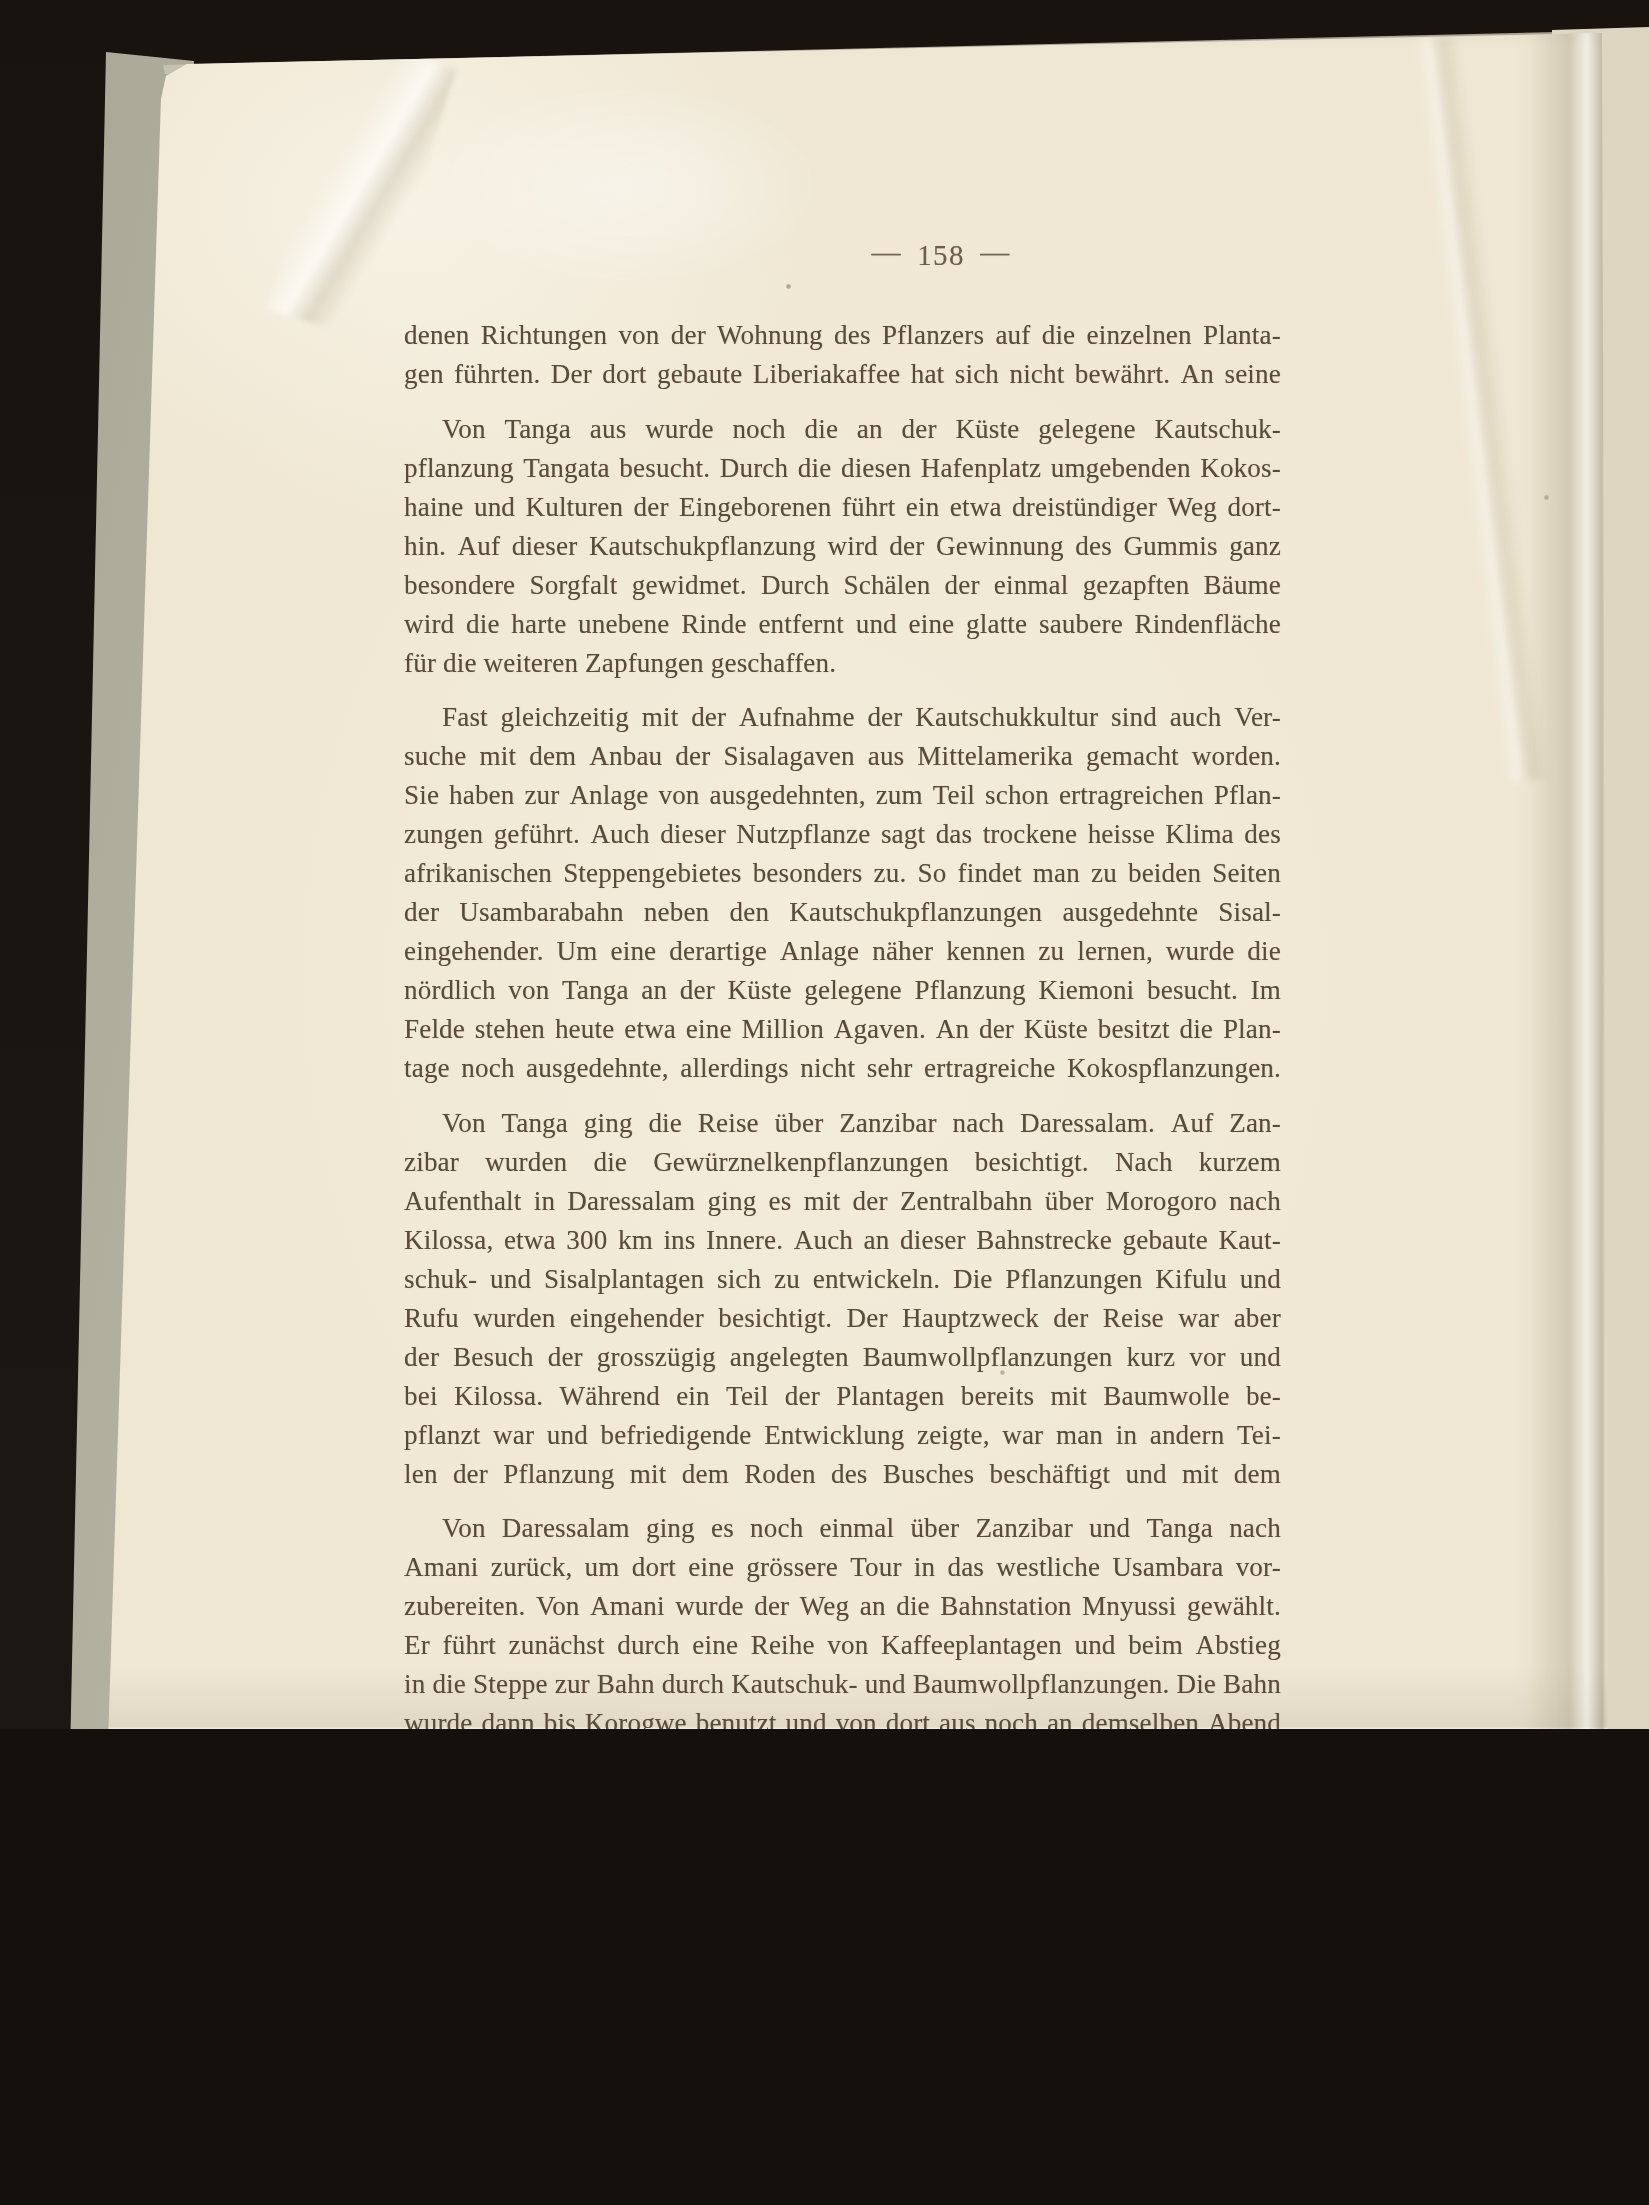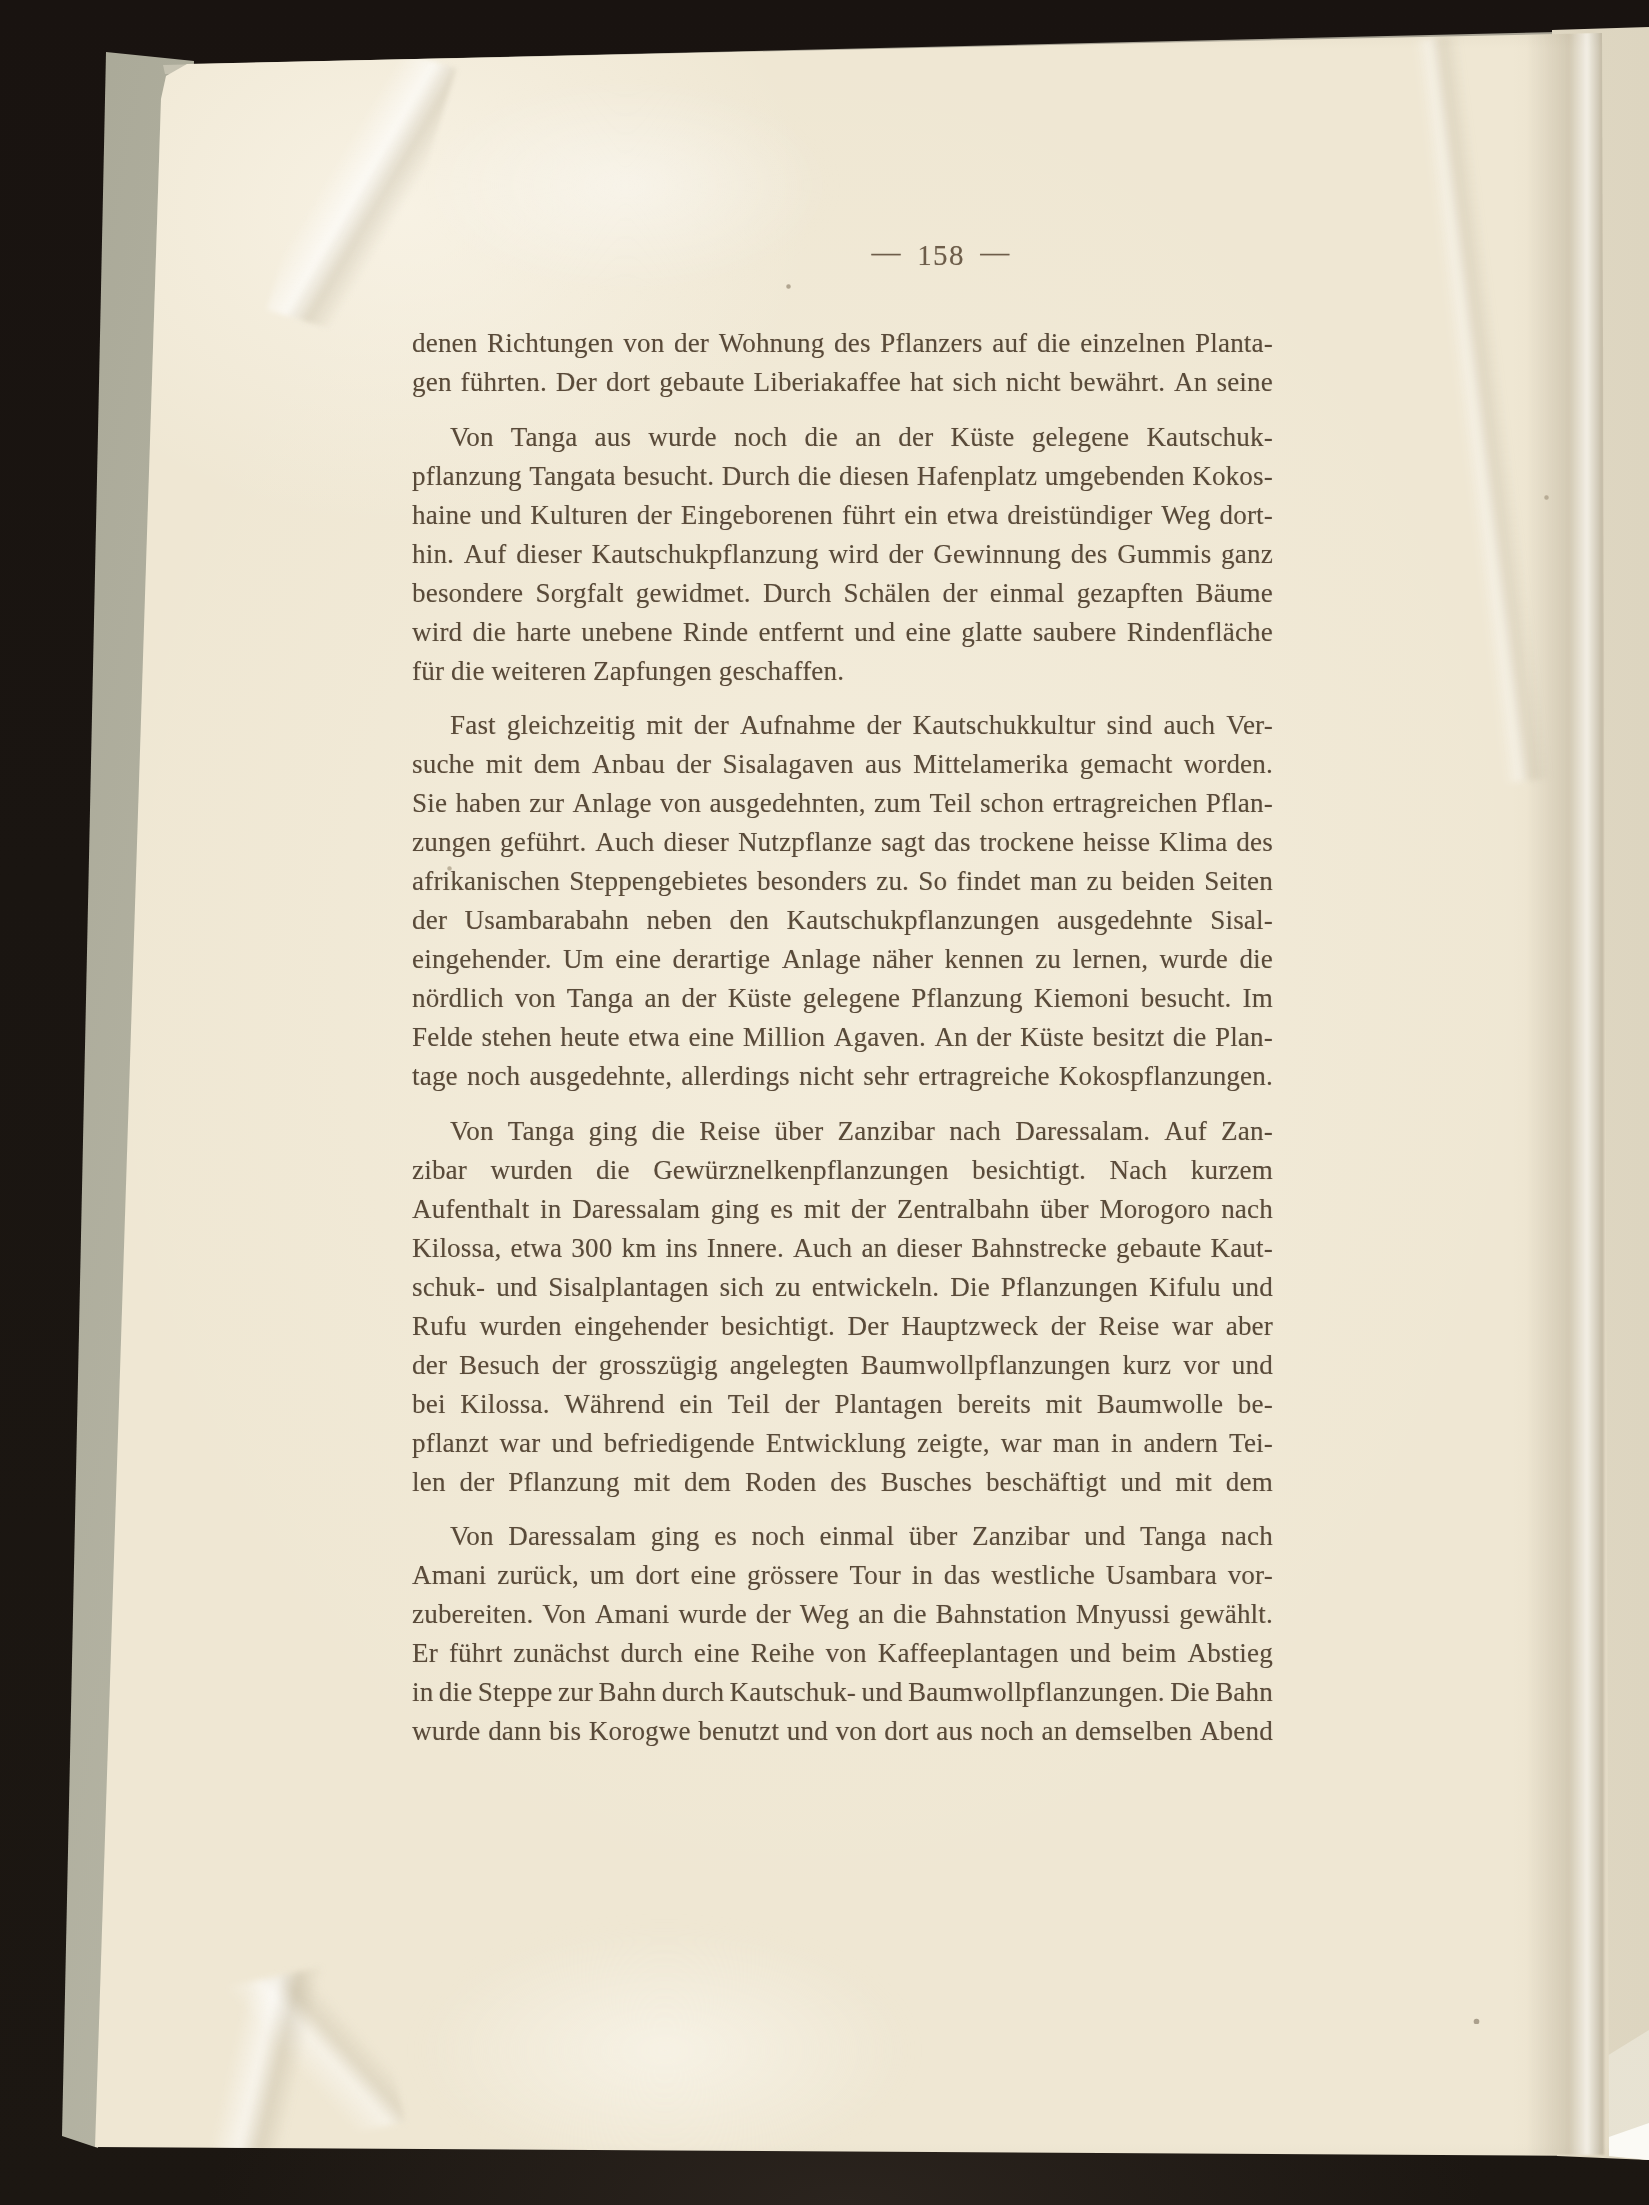--- a/index.html
+++ b/index.html
@@ -1,17 +1,17 @@
 <!DOCTYPE html>
 <html style="font-size:10.4px"><head>
 <meta charset="utf-8">
 <style>
   html,body{margin:0;padding:0;background:#14100d;}
   .stage{
-    position:relative;width:1649px;height:2205px;overflow:hidden;
+    position:relative;width:1649px;height:1729px;overflow:hidden;
     background:
       radial-gradient(912px 326px at 846px 2205px, #2b241e 0%, rgba(43,36,30,0) 70%),
       linear-gradient(180deg,#191310 0%, #1a1511 40%, #1c1712 100%);
     font-family:"Liberation Serif","DejaVu Serif",serif;
   }
   .stage *{pointer-events:none;}
 
   
   .cover-edge{
     position:absolute;inset:0;
@@ -112,21 +112,21 @@
     white-space:nowrap;font-size:29px;line-height:31px;color:#6d5d4a;
     letter-spacing:1.3px;text-shadow:0 0 0.7px rgba(109,93,74,.45);
   }
   .page-number .dash{margin:0 15.6px;position:relative;top:-2.6px;}
   .text-block{
     position:absolute;left:400px;top:312px;width:885px;
     font-size:27px;line-height:39px;color:#594a39;
     letter-spacing:0.2px;
     text-shadow:0.3px 0.3px 0.7px rgba(89,74,57,.35);
   }
-  .para{margin:12px;}
+  .para{margin:4px;}
   .para + .para{margin-top:15.6px;}
   .line{display:flex;justify-content:space-between;}
   .line.block{display:block;white-space:nowrap;}
   .line.indent{padding-left:38px;}
 </style>
 </head>
 <body>
 
 <div class="stage">
   <div class="cover-edge"></div>

